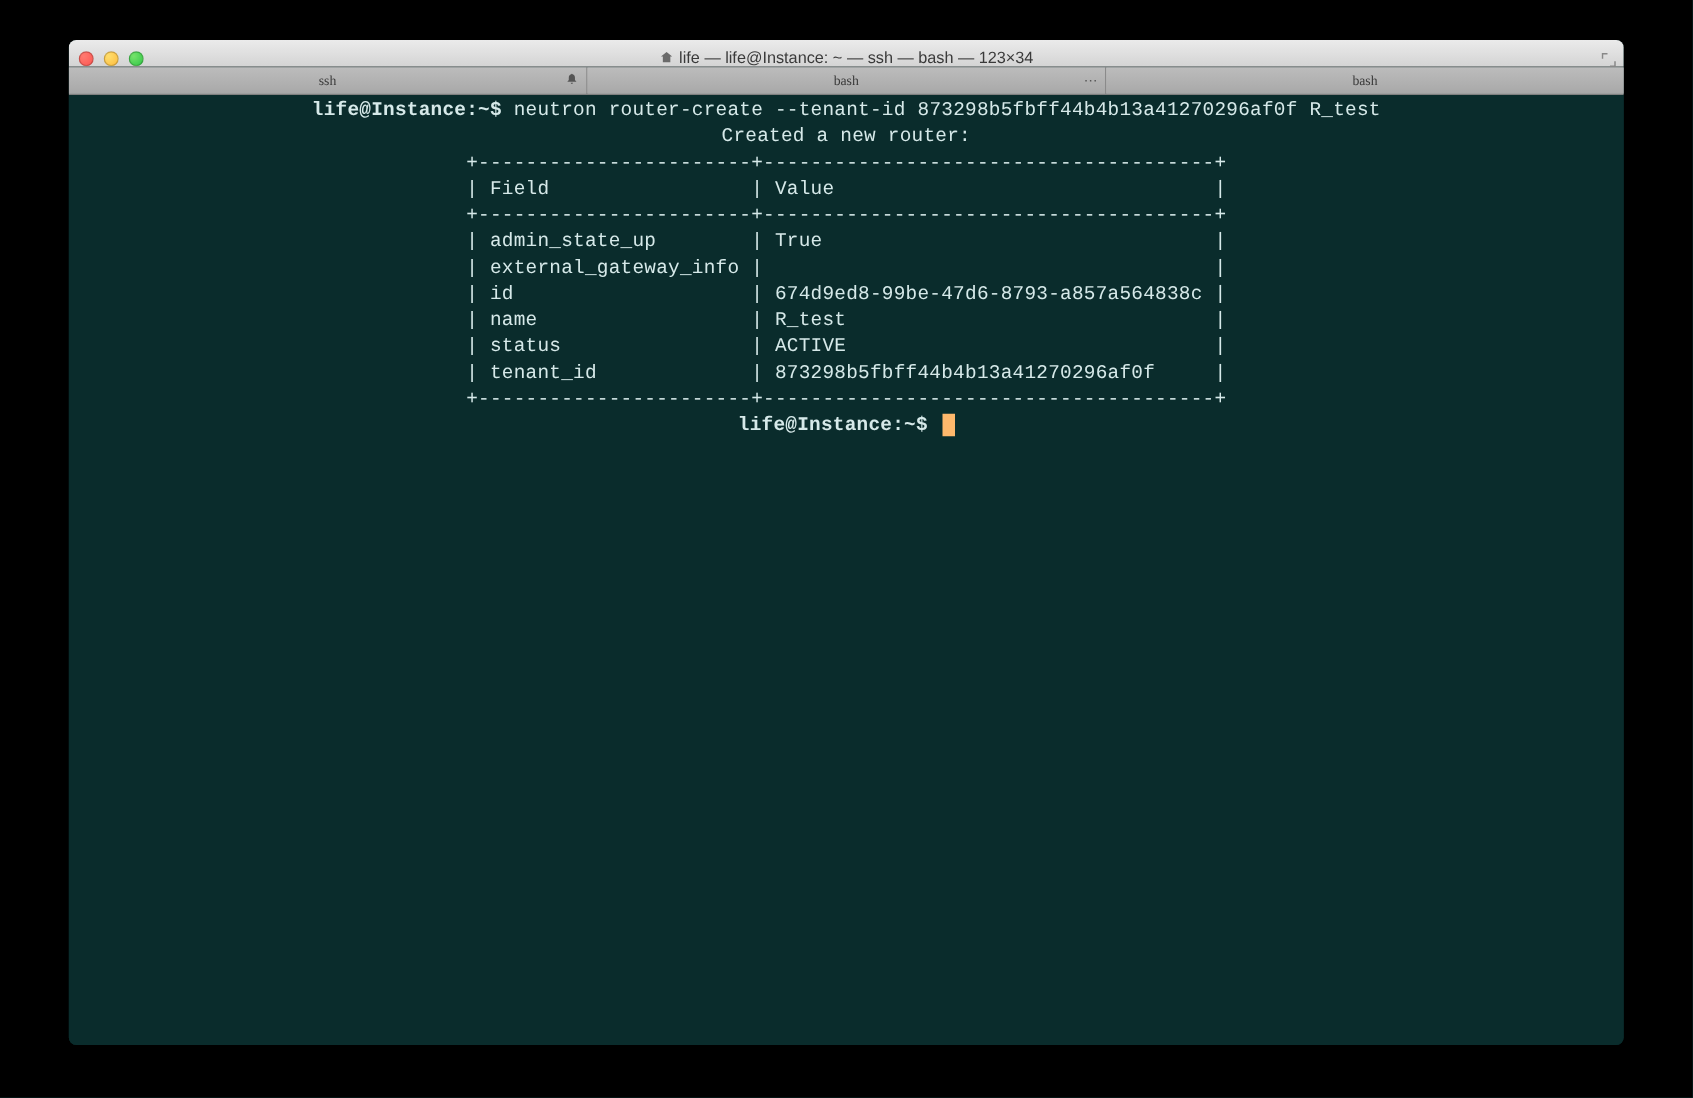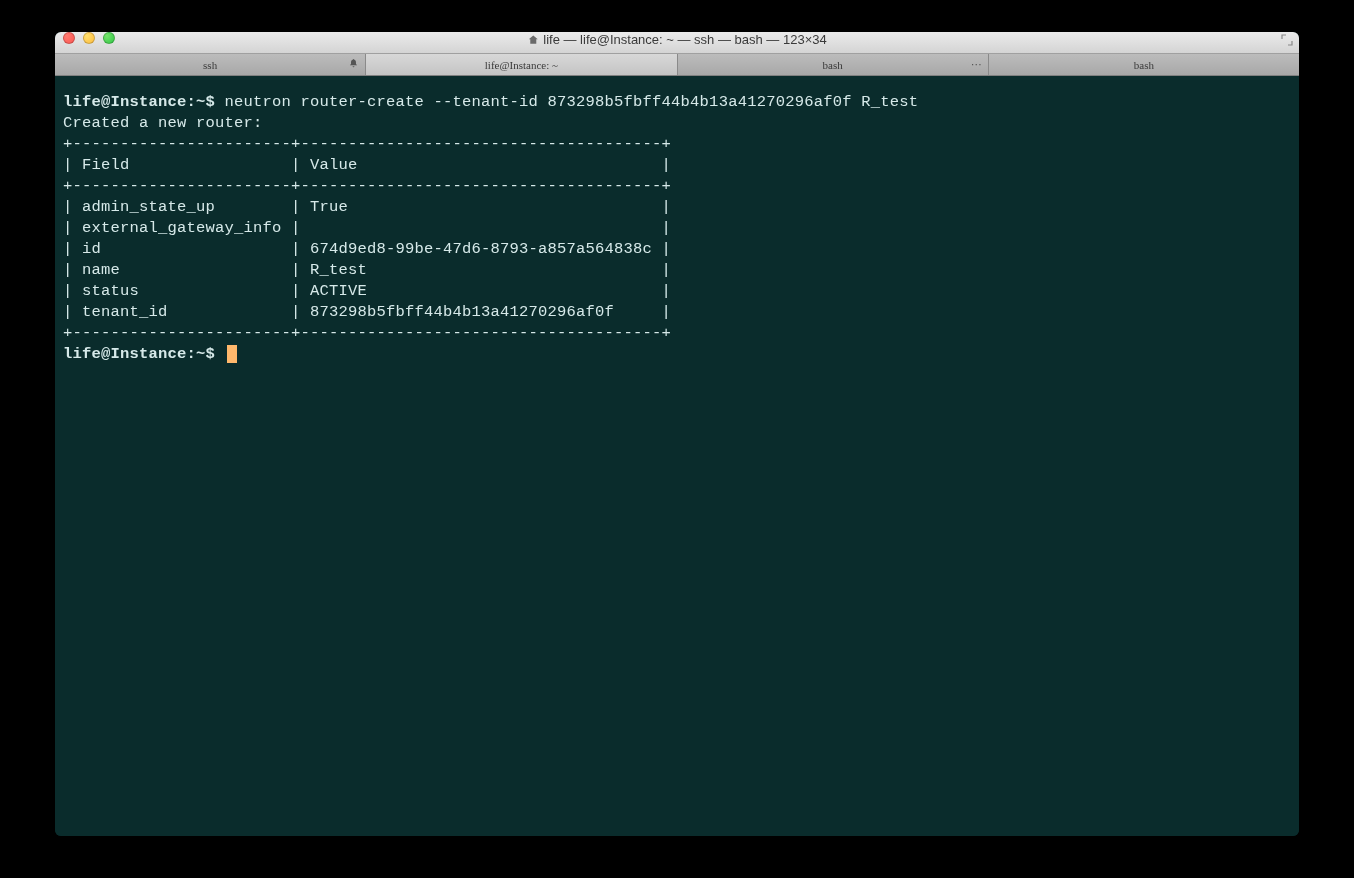--- a/index.html
+++ b/index.html
@@ -21,21 +21,21 @@
       width: 1244px;
       background: #0a2c2c;
       border-radius: 6px;
       box-shadow: 0 20px 60px rgba(0,0,0,0.5);
       overflow: hidden;
     }
     .titlebar {
       height: 22px;
       background: linear-gradient(to bottom, #ebebeb 0%, #d4d4d4 100%);
       display: flex;
-      align-items: flex-start;
+      align-items: flex-end;
       padding: 0 8px;
       position: relative;
       border-bottom: 1px solid #a0a0a0;
     }
     .traffic-lights {
       display: flex;
       gap: 8px;
       align-items: center;
     }
     .traffic-light {
@@ -91,29 +91,30 @@
       background: linear-gradient(to bottom, #d8d8d8 0%, #c4c4c4 100%);
     }
     .tab:last-child { border-right: none; }
     .tab-icon-right {
       position: absolute;
       right: 6px;
       font-size: 11px;
       color: #555;
     }
     .terminal {
-      padding: 16px 8px 8px 8px;
+      padding: 2px 8px 8px 8px;
       font-family: Menlo, Monaco, "Courier New", monospace;
       font-size: 15.5px;
       line-height: 21px;
       letter-spacing: 0.2px;
       color: #d6e9e9;
       background: #0a2c2c;
       min-height: 760px;
       white-space: pre;
+      text-align: center;
     }
     .prompt { color: #d6e9e9; font-weight: bold;}
     .cursor {
       display: inline-block;
       width: 10px;
       height: 18px;
       background: #ffb86c;
       vertical-align: text-bottom;
       margin-left: 2px;
     }
@@ -145,23 +146,20 @@
 
   <div class="tabbar">
     <div class="tab">
       <span>ssh</span>
       <span class="tab-icon-right">
         <svg viewBox="0 0 12 12" width="11" height="11">
             <path fill="#555" d="M6 1c-.3 0-.6.2-.6.5C4 2 3.3 3 3.3 4.5v2L2 8h8l-1.3-1.5v-2C8.7 3 8 2 6.6 1.5 6.6 1.2 6.3 1 6 1zM5 9a1 1 0 0 0 2 0H5z"></path>
           </svg>
       </span>
     </div>
-    <div class="tab active">
-      <span>life@Instance: ~</span>
-    </div>
     <div class="tab">
       <span>bash</span>
       <span class="tab-icon-right">⋯</span>
     </div>
     <div class="tab">
       <span>bash</span>
     </div>
   </div>
 
   <div class="terminal"><span class="prompt">life@Instance:~$</span> <span>neutron router-create --tenant-id 873298b5fbff44b4b13a41270296af0f R_test</span>

